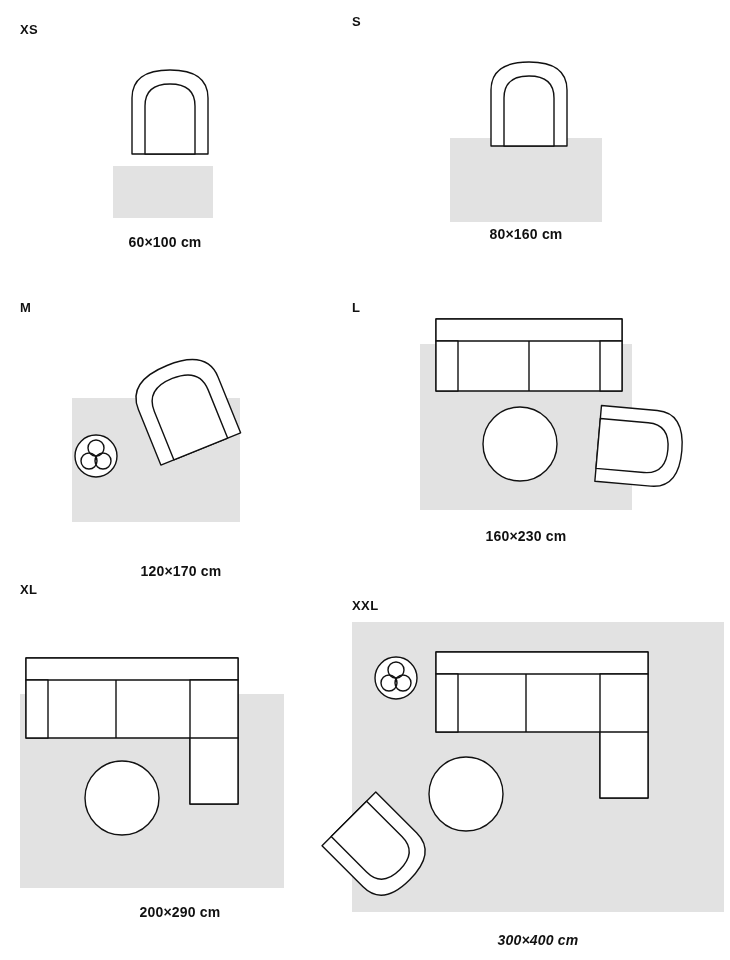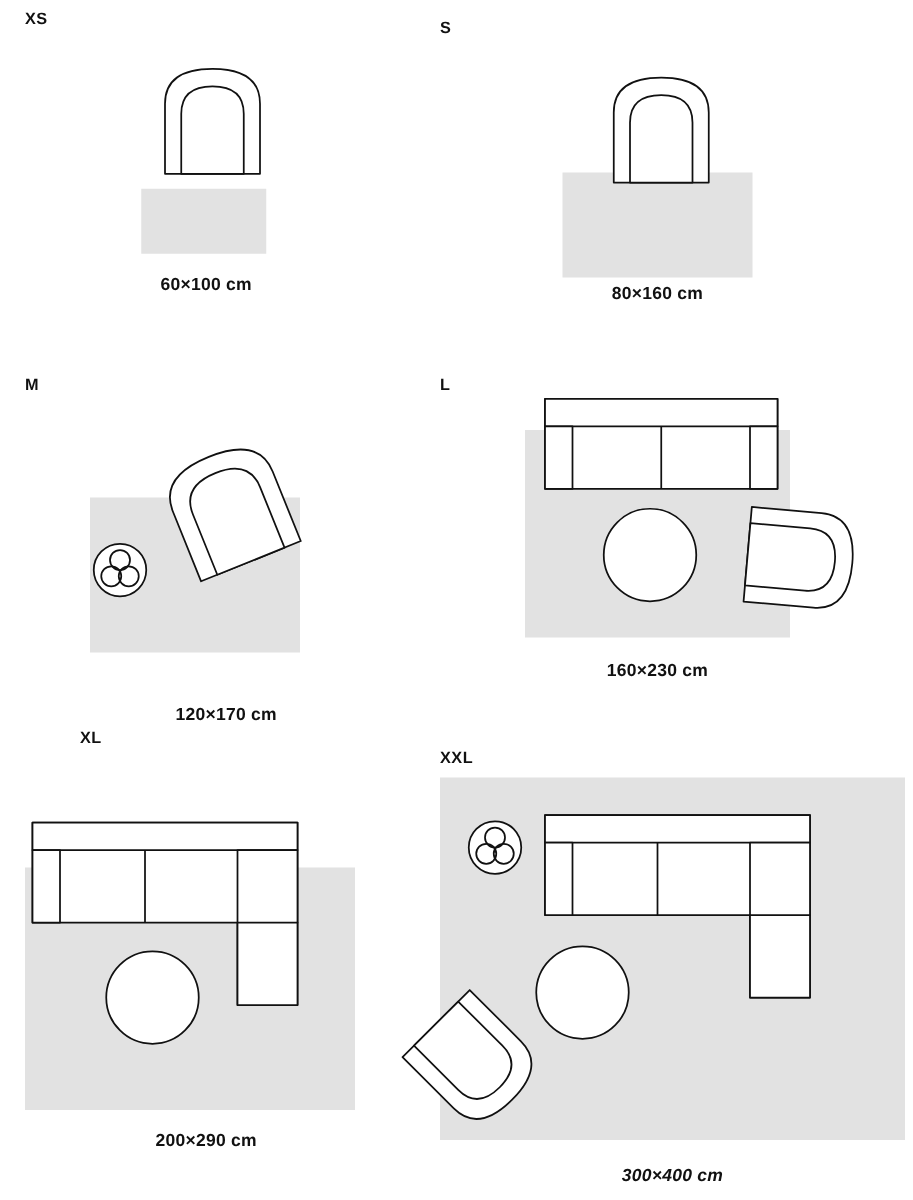--- a/index.html
+++ b/index.html
@@ -58,21 +58,21 @@
     stroke: #111111;
     stroke-width: 1.4;
     stroke-linejoin: round;
   }
 </style>
 </head>
 <body>
 
 <div class="sheet">
 
-  <div class="cell" style="left:20px; top:7px; width:320px; height:250px;">
+  <div class="cell" style="left:20px; top:22px; width:320px; height:250px;">
     <div class="size-label">XS</div>
 
     <div class="stage" style="position:absolute; left:0; top:20px; width:320px; height:180px;">
       <div class="rug" style="left:93px; top:124px; width:100px; height:52px;"></div>
       <svg style="left:95px; top:16px;" width="110" height="110" viewBox="0 0 110 110">
 
         <path class="ln" d="M17 96 L17 40 Q17 12 55 12 Q93 12 93 40 L93 96 Z"></path>
         <path class="ln" d="M30 96 L30 48 Q30 26 55 26 Q80 26 80 48 L80 96 Z"></path>
       </svg>
     </div>
@@ -140,21 +140,21 @@
         <g transform="rotate(95 55 55)">
           <path class="ln" d="M17 96 L17 40 Q17 12 55 12 Q93 12 93 40 L93 96 Z"></path>
           <path class="ln" d="M30 96 L30 48 Q30 26 55 26 Q80 26 80 48 L80 96 Z"></path>
         </g>
       </svg>
     </div>
 
     <div class="dim-label" style="position:absolute; left:0; top:228px; width:348px;">160×230 cm</div>
   </div>
 
-  <div class="cell" style="left:20px; top:582px; width:320px; height:370px;padding-left:44px;">
+  <div class="cell" style="left:20px; top:582px; width:320px; height:370px;">
     <div class="size-label">XL</div>
 
     <div class="stage" style="position:absolute; left:0; top:24px; width:320px; height:290px;">
       <div class="rug" style="left:0px; top:88px; width:264px; height:194px;"></div>
 
       <svg style="left:4px; top:50px;" width="240" height="160" viewBox="0 0 240 160">
 
         <rect class="ln" x="2" y="2" width="212" height="80"></rect>
         <rect class="ln" x="2" y="2" width="212" height="22"></rect>
         <rect class="ln" x="2" y="24" width="22" height="58"></rect>
@@ -162,21 +162,21 @@
 
         <rect class="ln" x="166" y="24" width="48" height="124"></rect>
         <rect class="ln" x="166" y="82" width="48" height="66"></rect>
       </svg>
 
       <svg style="left:62px; top:152px;" width="80" height="80" viewBox="0 0 80 80">
         <circle class="ln" cx="40" cy="40" r="37"></circle>
       </svg>
     </div>
 
-    <div class="dim-label" style="position:absolute; left:0; top:322px; width:290px;text-align:center;">200×290 cm</div>
+    <div class="dim-label" style="position:absolute; left:15px; top:322px; width:290px;text-align:center;">200×290 cm</div>
   </div>
 
   <div class="cell" style="left:352px; top:582px; width:372px; height:370px;margin-top:16px;">
     <div class="size-label">XXL</div>
 
     <div class="stage" style="position:absolute; left:0; top:24px; width:372px; height:300px;">
       <div class="rug" style="left:0px; top:0px; width:372px; height:290px;"></div>
 
       <svg style="left:16px; top:28px;" width="56" height="56" viewBox="0 0 56 56">
         <circle class="ln" cx="28" cy="28" r="21"></circle>

